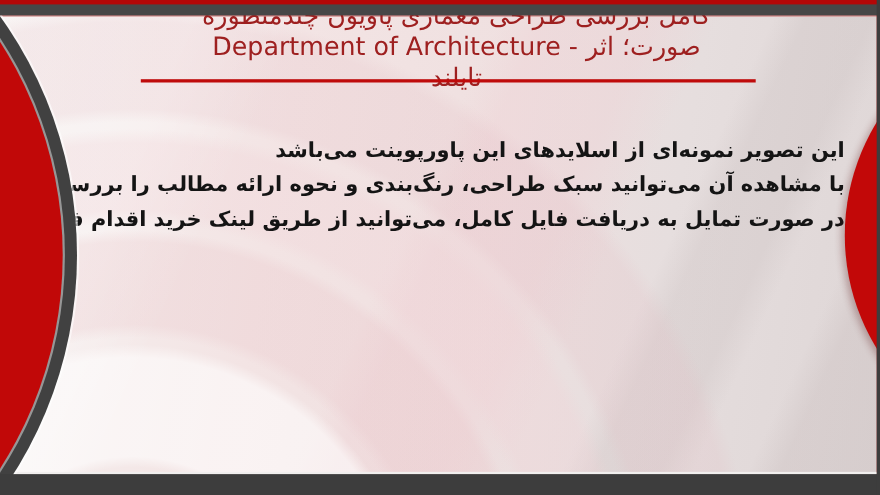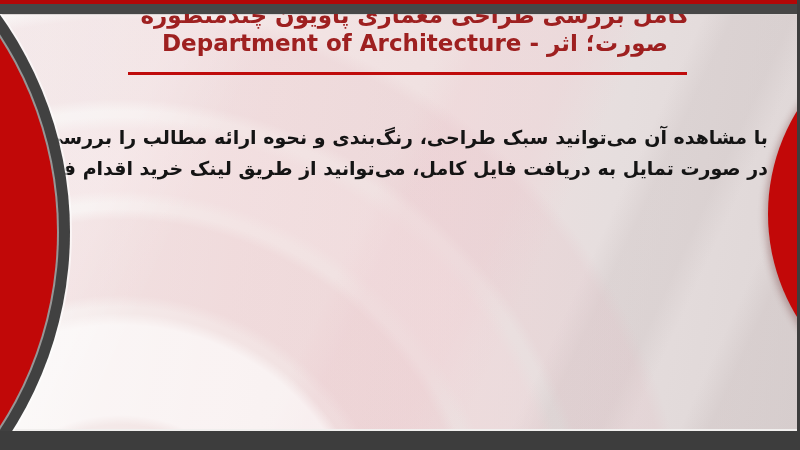--- a/index.html
+++ b/index.html
@@ -56,21 +56,21 @@
   }
   
   .top-red-strip{position:absolute; left:0; top:0; width:800px; height:3.5px; background:#b40707; z-index:30;}
   .top-bar{position:absolute; left:0; top:3.5px; width:800px; height:10px; background:#474747; z-index:30;}
   .bottom-bar{position:absolute; left:0; top:431px; width:800px; height:19px; background:#3d3d3d; z-index:30;}
   .right-strip{position:absolute; left:796.5px; top:0; width:3.5px; height:450px; background:#3d3d3d; z-index:30;}
   
   .title{
     position:absolute; left:110px; top:1px; width:610px;
     text-align:center; direction:rtl; z-index:5;
-    color:#9e2020; font-size:23px; line-height:28px; font-weight:bold;
+    color:#9e2020; font-size:23px; line-height:28px; font-weight:normal;
   }
   .title div{white-space:nowrap;}
   .title-underline{
     position:absolute; left:128px; top:72px; width:559px; height:2.5px;
     background:#bf0b0b; z-index:6;
   }
   .body-text{
     position:absolute; right:32px; top:122px; width:700px;
     text-align:right; direction:rtl; z-index:5;
     color:#141414; font-size:19px; line-height:31px; font-weight:bold;
@@ -81,24 +81,26 @@
 <body>
 
 <div class="slide">
 
   <div class="content"></div>
   <div class="bottom-light-line"></div>
 
   <div class="title">
     <div>کامل بررسی طراحی معماری پاویون چندمنظوره</div>
     <div>صورت؛ اثر - Department of Architecture</div>
+    <div>تایلند</div>
   </div>
   <div class="title-underline"></div>
 
   <div class="body-text">
+    <div>این تصویر نمونه‌ای از اسلایدهای این پاورپوینت می‌باشد</div>
     <div>با مشاهده آن می‌توانید سبک طراحی، رنگ‌بندی و نحوه ارائه مطالب را بررسی نمایید</div>
     <div>در صورت تمایل به دریافت فایل کامل، می‌توانید از طریق لینک خرید اقدام فرمایید</div>
   </div>
 
   <div class="ring-circle"></div>
   <div class="left-circle"></div>
   <div class="right-circle"></div>
 
   <div class="top-red-strip"></div>
   <div class="top-bar"></div>

